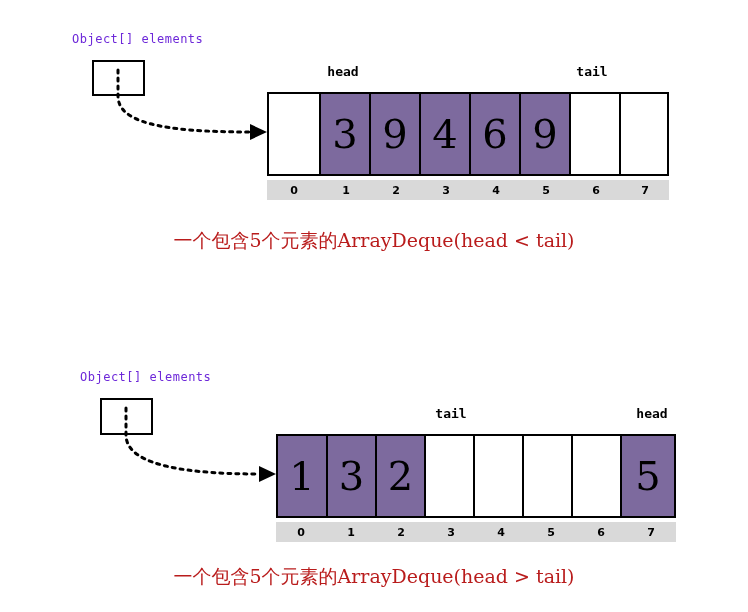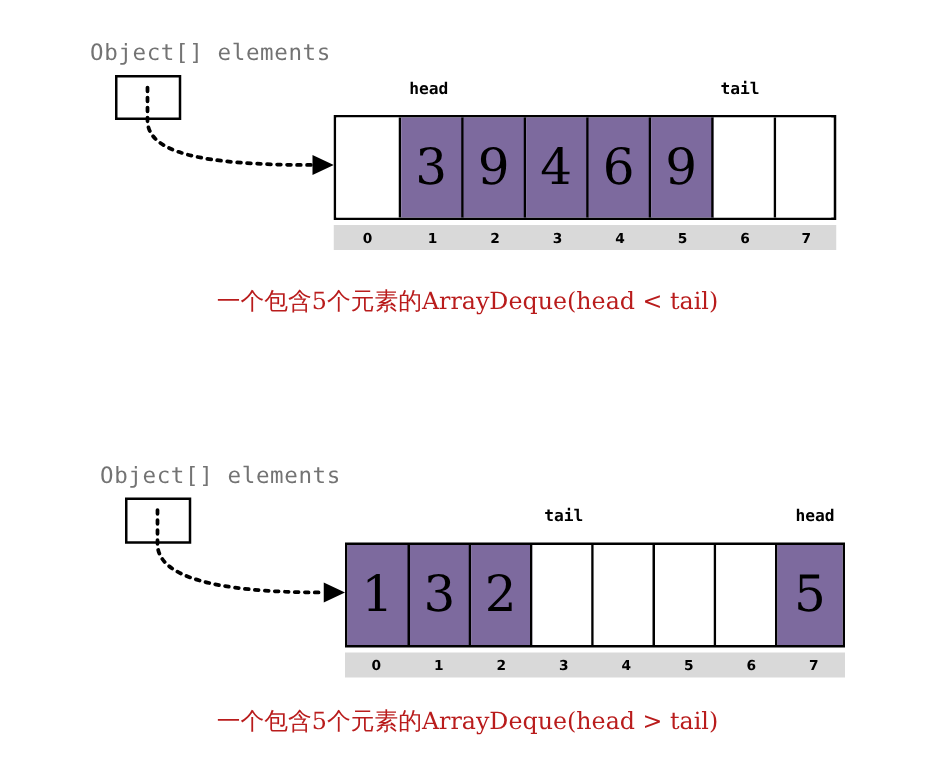--- a/index.html
+++ b/index.html
@@ -20,24 +20,24 @@
     left: 0;
     width: 748px;
   }
   #diagram-1 { top: 0px; height: 306px; }
   #diagram-2 { top: 306px; height: 306px; }
 
   
   .ref-label {
     position: absolute;
     font-family: "DejaVu Sans Mono", "Liberation Mono", monospace;
-    font-size: 18px;
+    font-size: 12px;
     letter-spacing: 0.5px;
     white-space: nowrap;
-    color: #737373;
+    color: #6d28d9;
   }
 
   
   .ref-box {
     position: absolute;
     border: 2.5px solid #000000;
     background: #ffffff;
     box-sizing: border-box;
   }
 

